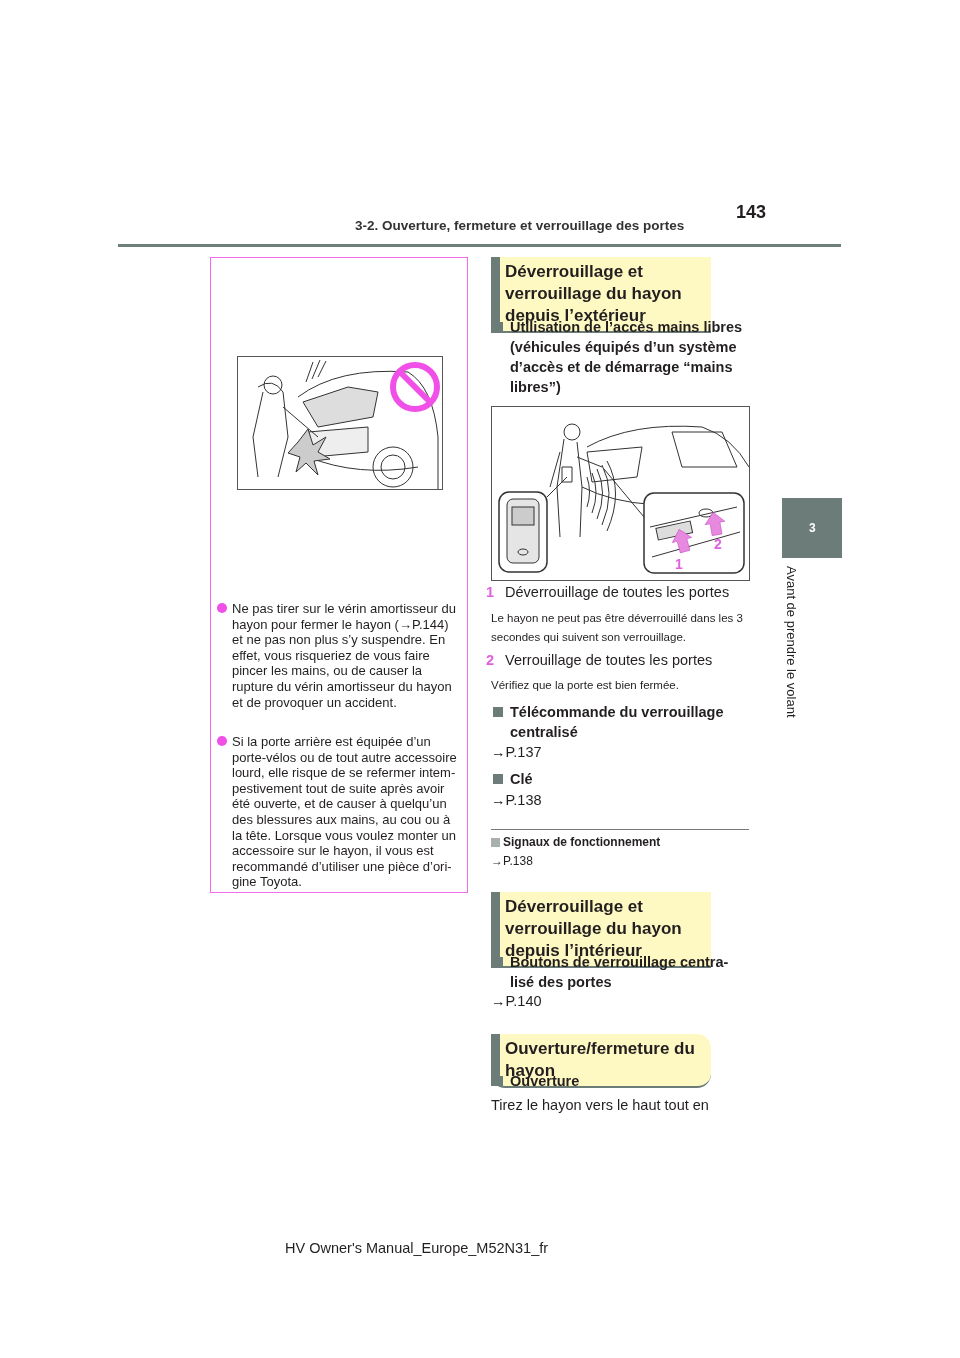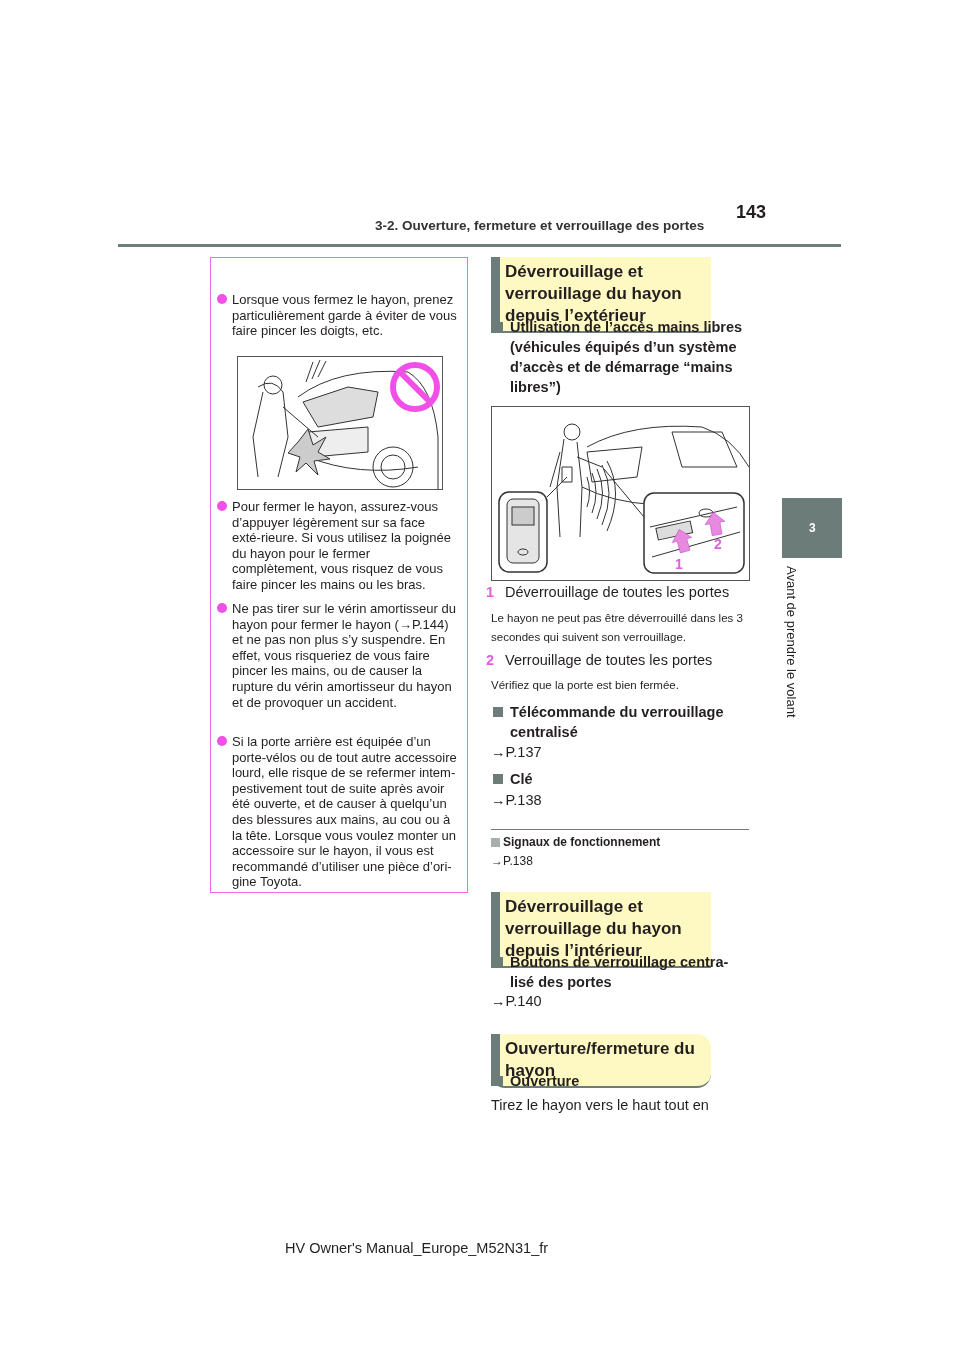--- a/index.html
+++ b/index.html
@@ -1,18 +1,18 @@
 <!DOCTYPE html>
 <html><head>
 <meta charset="utf-8">
 <style>
   html,body{margin:0;padding:0;background:#fff;}
   body{width:960px;height:1358px;position:relative;overflow:hidden;font-family:"Liberation Sans",sans-serif;color:#231f20;}
   .abs{position:absolute;}
-  .hdr-title{left:355px;top:218px;font-size:13.5px;font-weight:bold;color:#333;margin-left:20px;}
+  .hdr-title{left:355px;top:218px;font-size:13.5px;font-weight:bold;color:#333;}
   .page-num{left:736px;top:202px;font-size:18px;font-weight:bold;color:#231f20;}
   .hdr-rule{left:118px;top:244px;width:723px;height:3px;background:#6e7f7c;}
   .side-tab{left:782px;top:498px;width:60px;height:60px;background:#6b7c79;color:#fff;font-weight:bold;font-size:12px;}
   .side-tab span{position:absolute;left:27px;top:23px;}
   .side-vert{left:784px;top:566px;width:30px;height:170px;}
   .side-vert span{position:absolute;left:0;top:0;writing-mode:vertical-rl;font-size:13px;color:#231f20;white-space:nowrap;}
   .footer{left:285px;top:1240px;font-size:14.5px;color:#231f20;}
 
   
   .warn{left:210px;top:257px;width:258px;height:636px;border:1.5px solid #f26bef;box-sizing:border-box;}
@@ -49,45 +49,37 @@
 <div class="abs hdr-rule"></div>
 
 <div class="abs side-tab">
     <span>3</span>
   </div>
 <div class="abs side-vert">
     <span>Avant de prendre le volant</span>
   </div>
 
 <div class="abs warn">
-  <div class="wb" style="top:34px;">
-    <span class="dot"></span>
-    <span class="txt">Lorsque vous fermez le hayon, prenez particulièrement garde à éviter de vous faire pincer les doigts, etc.</span>
-  </div>
   <div class="warn-img">
     <svg width="204" height="132" viewBox="0 0 204 132">
       <g fill="none" stroke="#333" stroke-width="1">
         <path d="M60 40 Q100 10 170 15 Q195 30 200 80 L200 132"></path>
         <path d="M65 45 L110 30 L140 35 L135 60 L80 70 Z" fill="#ddd"></path>
         <path d="M70 75 L130 70 L130 95 L75 100 Z" fill="#eee"></path>
         <path d="M70 100 Q120 120 180 110"></path>
         <circle cx="155" cy="110" r="20"></circle>
         <circle cx="155" cy="110" r="12"></circle>
         <path d="M20 30 Q35 20 45 35 L50 80 L40 120 M25 35 L15 80 L20 120 M45 50 L80 80"></path>
         <circle cx="35" cy="28" r="9"></circle>
         <path d="M60 85 L70 72 L75 88 L88 80 L80 95 L92 102 L76 104 L80 118 L68 106 L58 115 L62 100 L50 96 Z" fill="#ccc"></path>
         <path d="M75 5 L68 25 M82 3 L74 22 M88 4 L80 20"></path>
       </g>
       <circle cx="177" cy="30" r="22" fill="none" stroke="#f050e8" stroke-width="6"></circle>
       <line x1="162" y1="15" x2="192" y2="45" stroke="#f050e8" stroke-width="6"></line>
     </svg>
-  </div>
-  <div class="wb" style="top:241px;">
-    <span class="dot"></span>
-    <span class="txt">Pour fermer le hayon, assurez-vous d’appuyer légèrement sur sa face exté-rieure. Si vous utilisez la poignée du hayon pour le fermer complètement, vous risquez de vous faire pincer les mains ou les bras.</span>
   </div>
   <div class="wb" style="top:343px;">
     <span class="dot"></span>
     <span class="txt">Ne pas tirer sur le vérin amortisseur du hayon pour fermer le hayon (→P.144) et ne pas non plus s’y suspendre. En effet, vous risqueriez de vous faire pincer les mains, ou de causer la rupture du vérin amortisseur du hayon et de provoquer un accident.</span>
   </div>
   <div class="wb" style="top:476px;">
     <span class="dot"></span>
     <span class="txt">Si la porte arrière est équipée d’un porte-vélos ou de tout autre accessoire lourd, elle risque de se refermer intem-pestivement tout de suite après avoir été ouverte, et de causer à quelqu’un des blessures aux mains, au cou ou à la tête. Lorsque vous voulez monter un accessoire sur le hayon, il vous est recommandé d’utiliser une pièce d’ori-gine Toyota.</span>
   </div>
 </div>

